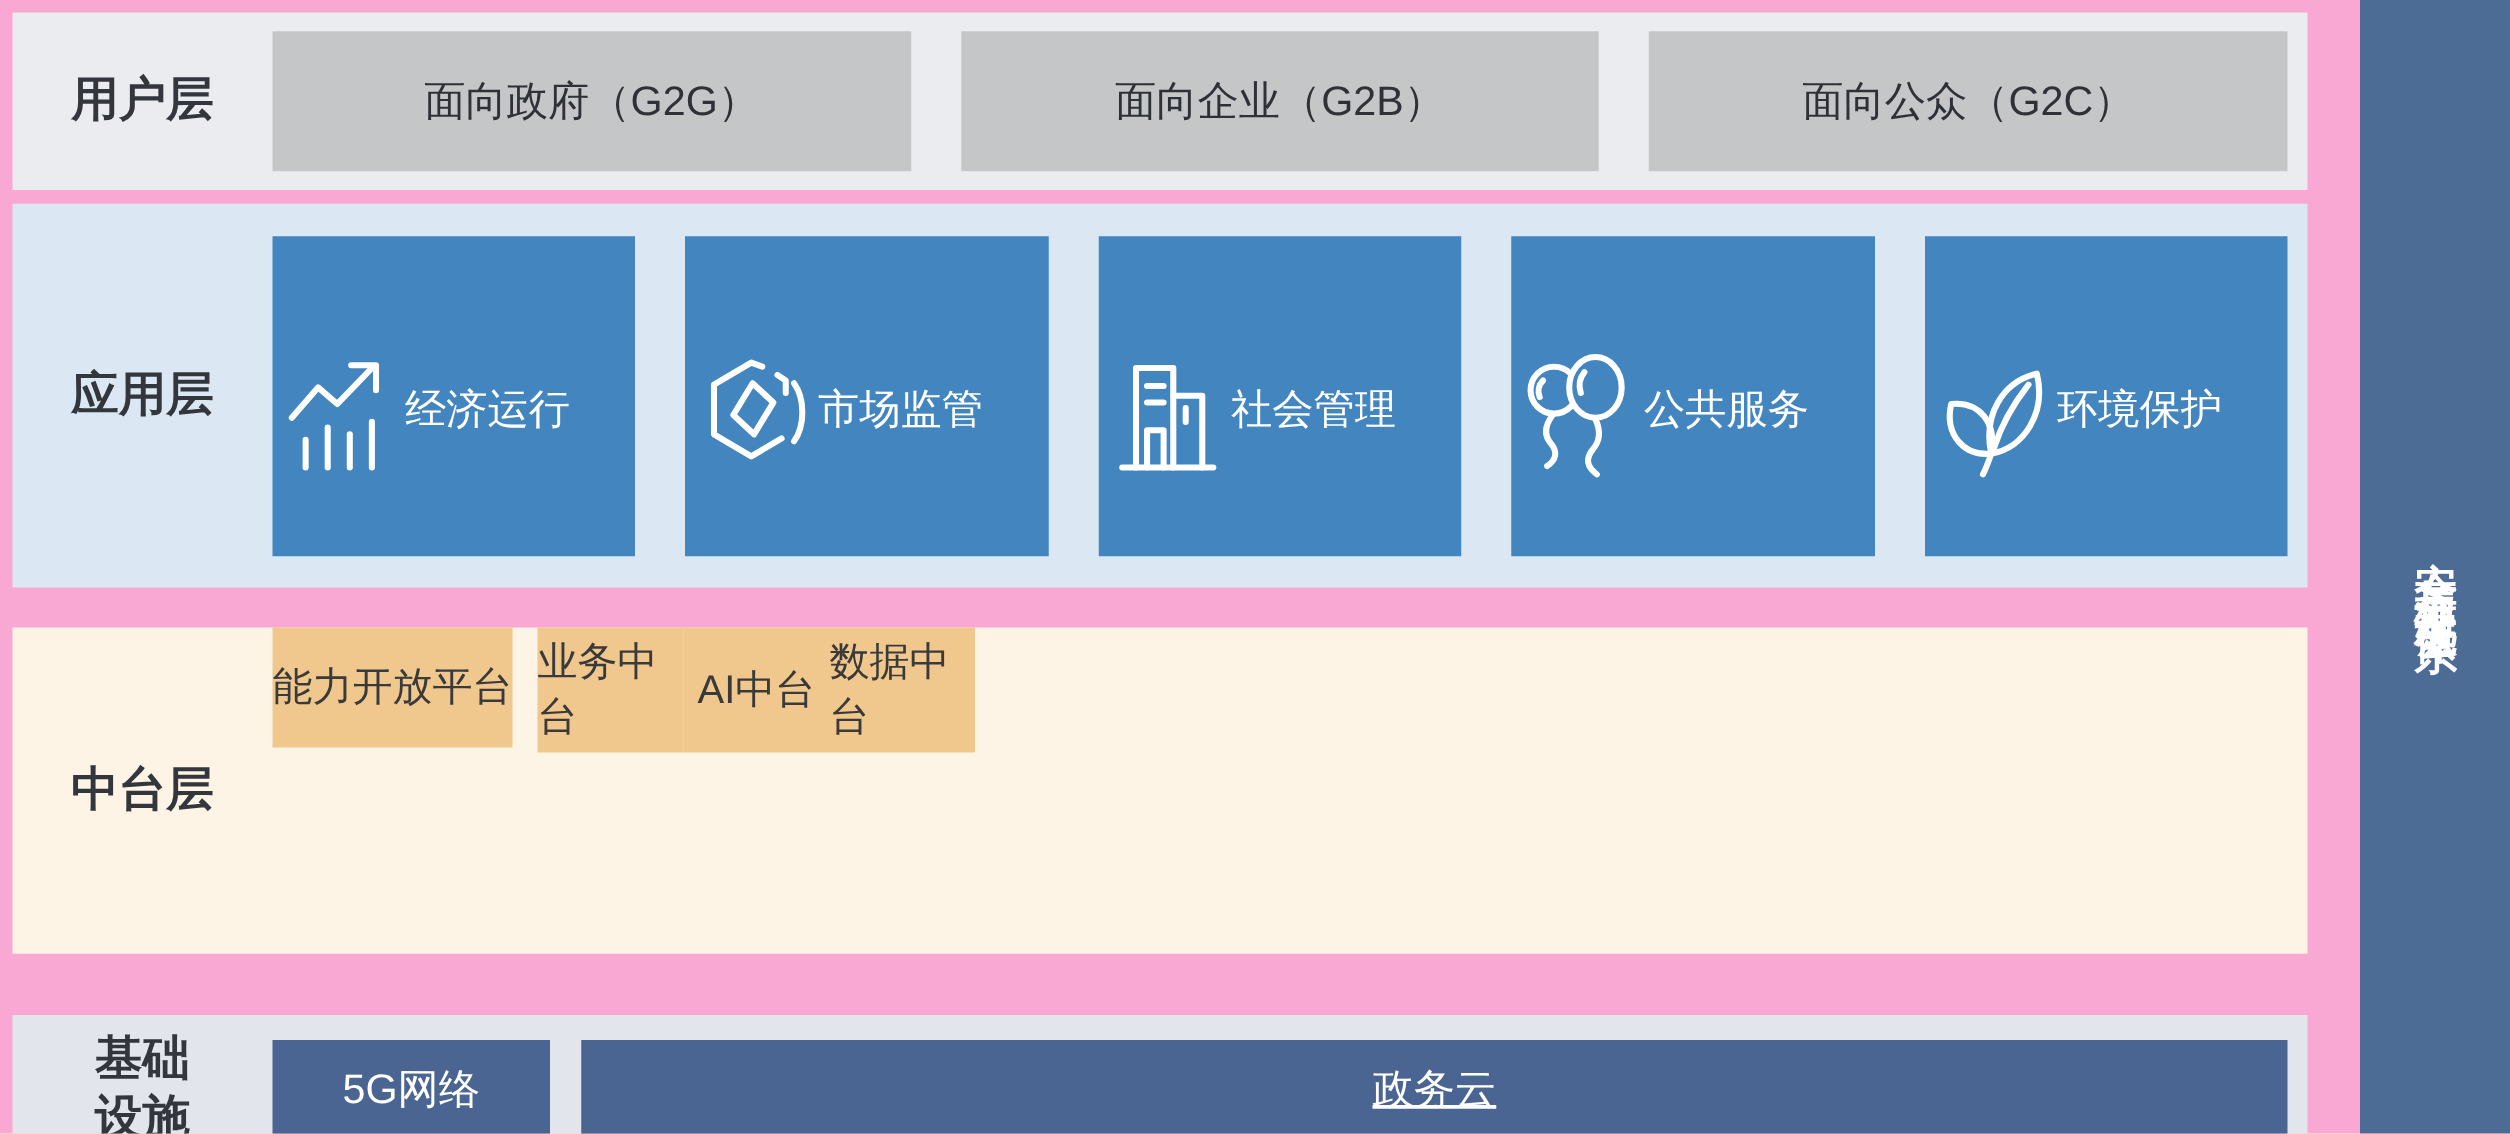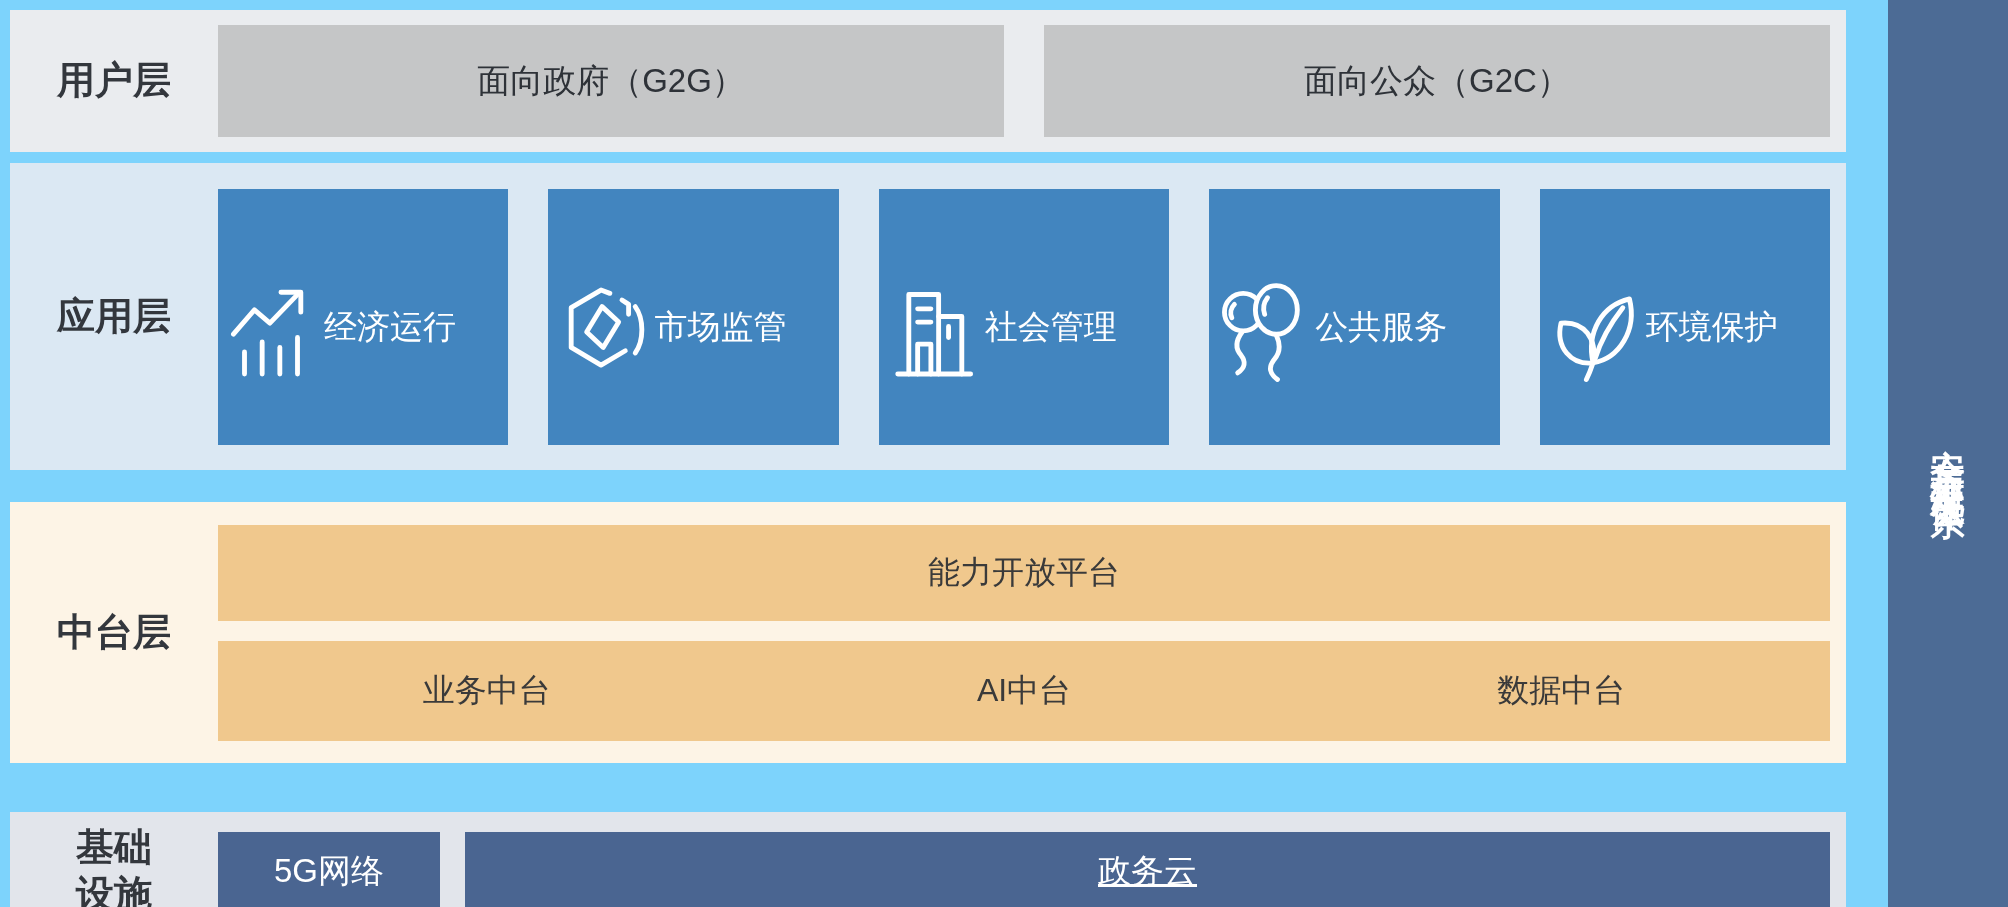--- a/index.html
+++ b/index.html
@@ -1,17 +1,17 @@
 <!DOCTYPE html>
 <html><head>
 <meta charset="utf-8">
 <style>
   html,body { margin:0; padding:0; background:#ffffff; }
   .canvas {
-    position:relative; width:2008px; height:907px; background:#7dd3fc;
+    position:relative; width:2008px; height:907px; background:#f9a8d4;
     font-family:"Liberation Sans","DejaVu Sans",sans-serif; overflow:hidden;
   }
   .band { position:absolute; left:10px; width:1836px; display:flex; }
   .band-user    { top:10px;  height:142px; background:#eaecef; }
   .band-app     { top:163px; height:307px; background:#dbe8f3; }
   .band-platform{ top:502px; height:261px; background:#fdf4e6; }
   .band-infra   { top:812px; height:118px; background:#e2e5eb; }
 
   .layer-label {
     width:208px; flex:0 0 208px; display:flex; align-items:center; justify-content:center;
@@ -24,21 +24,21 @@
     font-size:33px; color:#2e3238;
   }
 
   .app-card {
     flex:1; height:256px; background:#4285bf; display:flex; 
     align-items:center; justify-content:flex-start; color:#ffffff;
   }
   .app-card .icon { margin-top:30px; height:112px; display:flex; align-items:center; justify-content:center; }
   .app-card .card-label { margin-top:22px; font-size:33px; color:#ffffff; }
 
-  .platform-col { flex:1; display:flex; flex-direction:column; justify-content:center; padding-right:16px; gap:20px; }
+  .platform-col { flex:1; display:flex; flex-direction:row; padding-right:16px; gap:20px; }
   .tan-box {
     background:#f0c88d; display:flex; align-items:center; justify-content:center;
     font-size:32px; color:#3a3a3a;
   }
   .tan-wide { height:96px; }
   .tan-row { display:flex; }
   .tan-row .tan-box { flex:1; height:100px; }
 
   .dark-box {
     height:78px; background:#4a6591; display:flex; align-items:center; justify-content:center;
@@ -62,20 +62,21 @@
 </style>
 </head>
 <body>
 
 <div class="canvas">
 
   <div class="band band-user">
     <div class="layer-label">用户层</div>
     <div class="layer-content">
       <div class="gray-box">面向政府（G2G）</div>
+      <div class="gray-box">面向企业（G2B）</div>
       <div class="gray-box">面向公众（G2C）</div>
     </div>
   </div>
 
   <div class="band band-app">
     <div class="layer-label">应用层</div>
     <div class="layer-content">
 
       <div class="app-card">
         <span class="icon">

